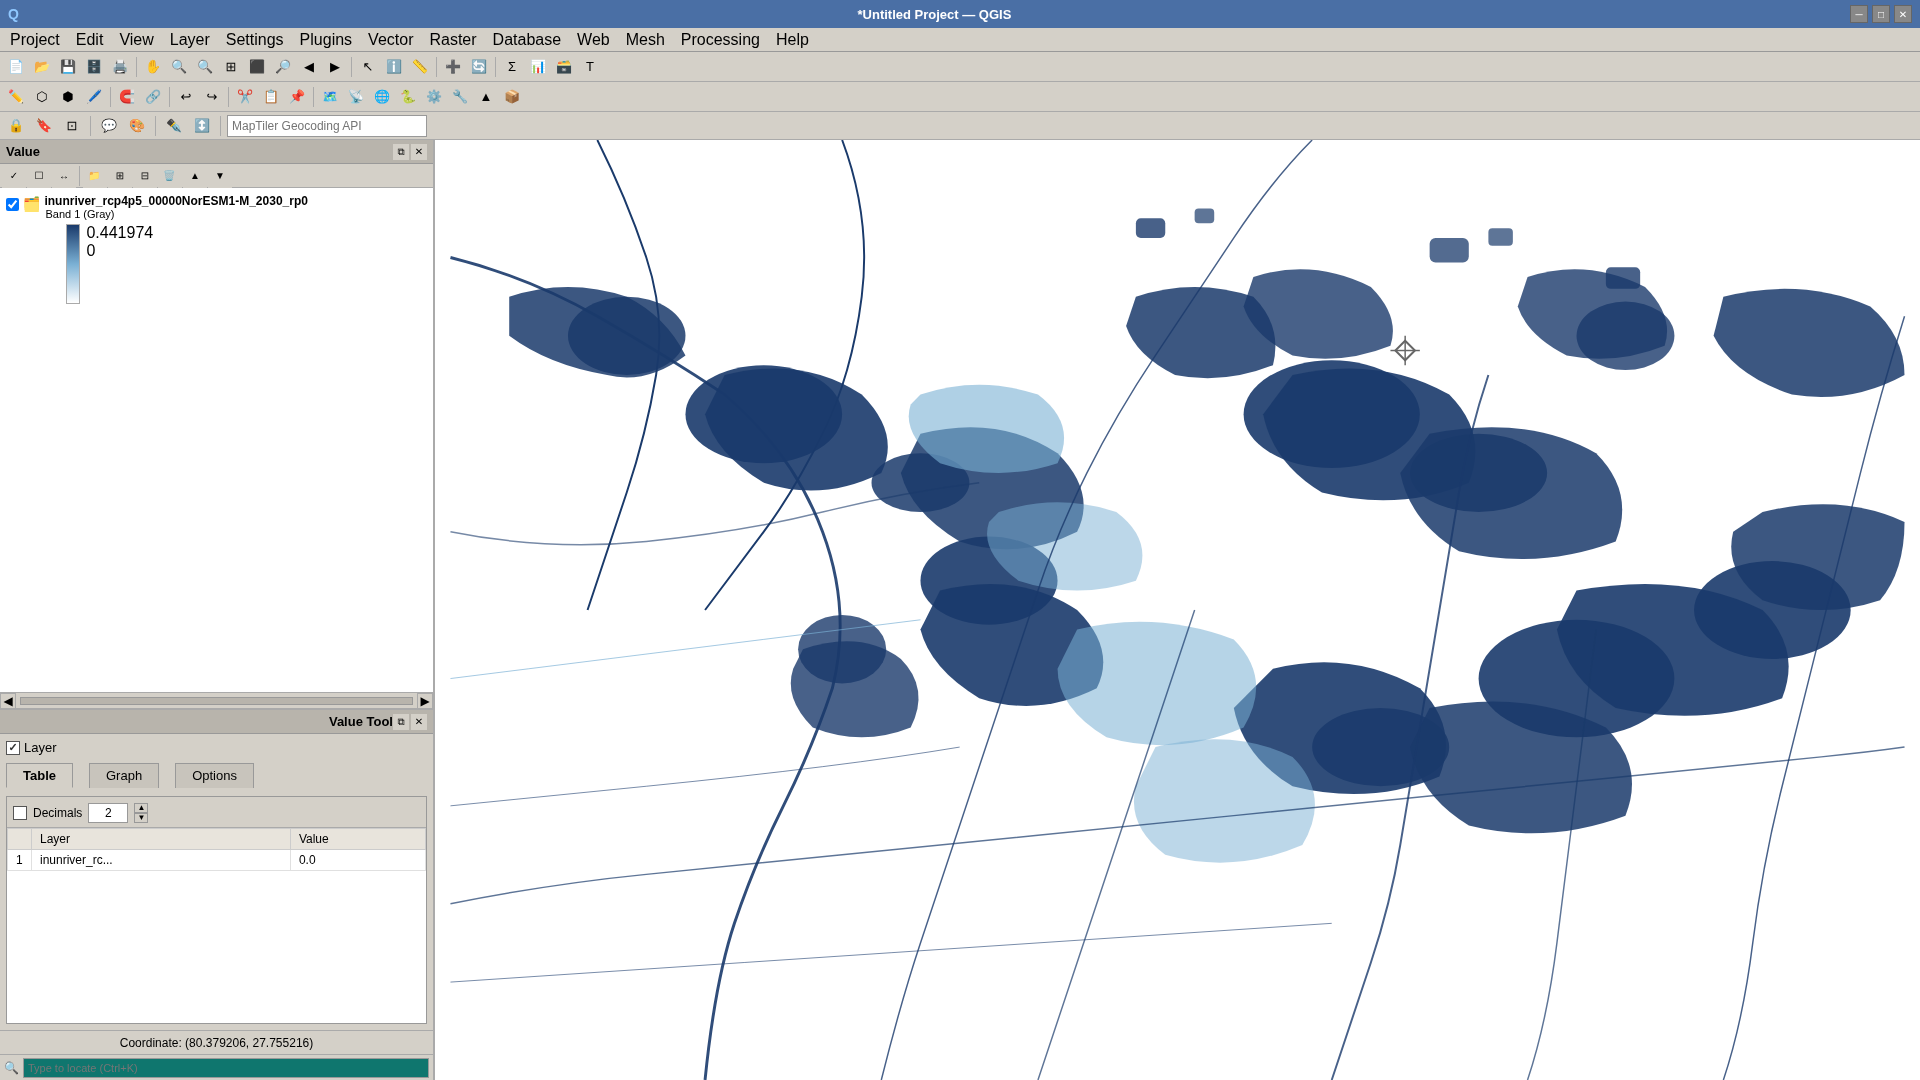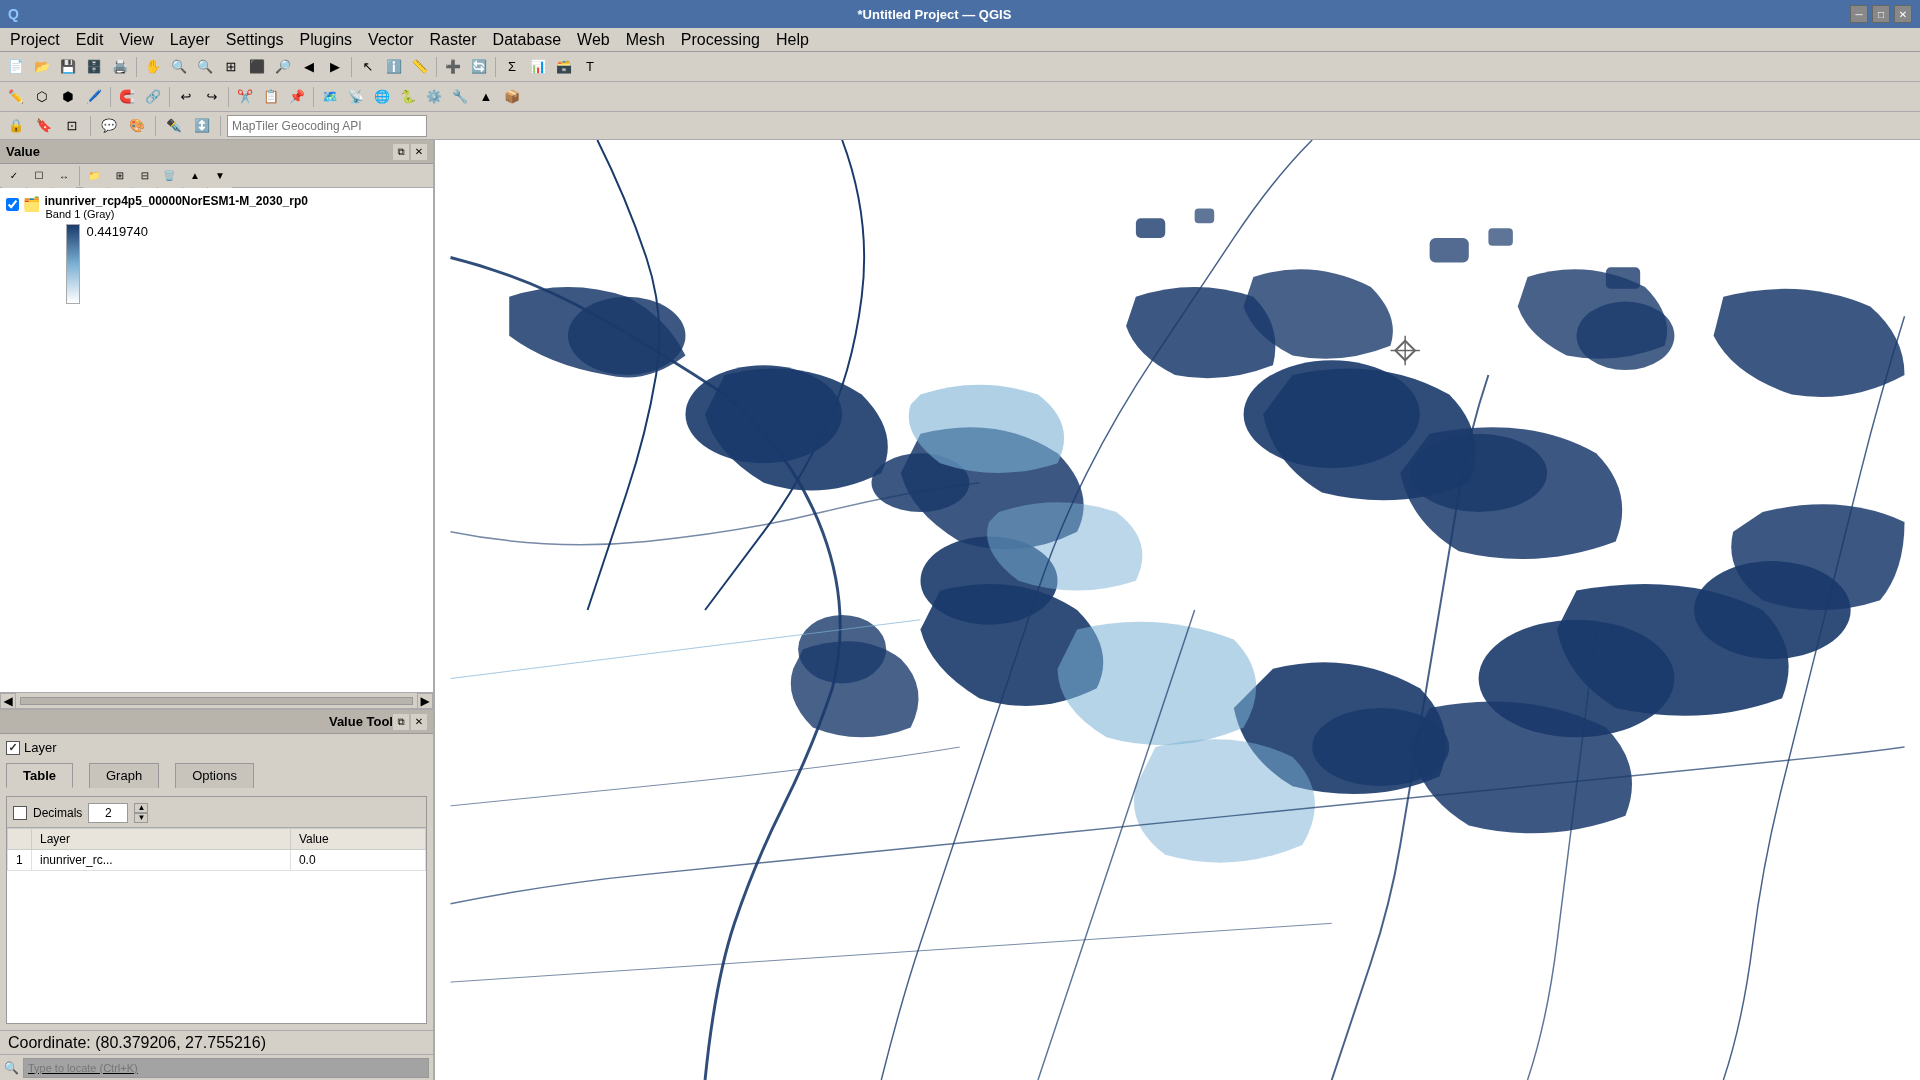--- a/index.html
+++ b/index.html
@@ -137,23 +137,23 @@
       margin: 4px 0 4px 22px;
     }
     .gradient-bar {
       width: 14px;
       height: 80px;
       background: linear-gradient(to bottom, #1a3a6b, #7ab0d4, white);
       border: 1px solid #aaa;
     }
     .gradient-labels {
       display: flex;
-      flex-direction: row;
-      justify-content: space-between;
-      font-size: 13px;
+      flex-direction: column;
+      justify-content: flex-start;
+      font-size: 16px;
     }
 
     
     #layers-scrollbar {
       height: 16px;
       background: #d4d0c8;
       border-top: 1px solid #aaa;
       display: flex;
       align-items: center;
     }
@@ -256,21 +256,22 @@
     .data-table tr:nth-child(even) td { background: #f5f5f5; }
 
     
     #coord-bar {
       height: 24px;
       background: #d4d0c8;
       border-top: 1px solid #aaa;
       display: flex;
       align-items: center;
       padding: 0 8px;
-      font-size: 16px;
+      font-size: 12px;
+      justify-content: center;
     }
 
     
     #map-area {
       flex: 1;
       background: white;
       position: relative;
       overflow: hidden;
     }
     #map-canvas {
@@ -285,24 +286,23 @@
       border-top: 1px solid #aaa;
       display: flex;
       align-items: center;
       padding: 0 4px;
       gap: 4px;
     }
     #locate-input {
       flex: 1;
       height: 20px;
       border: 1px solid #999;
-      background: #a3a3a3;
+      background: #0f766e;
       padding: 0 4px;
       font-size: 11px;
-      text-decoration: underline;
     }
     .locate-icon { font-size: 12px; color: #555; }
   </style>
 </head>
 <body>
 
 <div id="titlebar">
   <span style="font-weight:bold;font-size:14px;color:#90c8ff;">Q</span>
   <span class="title">*Untitled Project — QGIS</span>
   <div class="win-controls">

